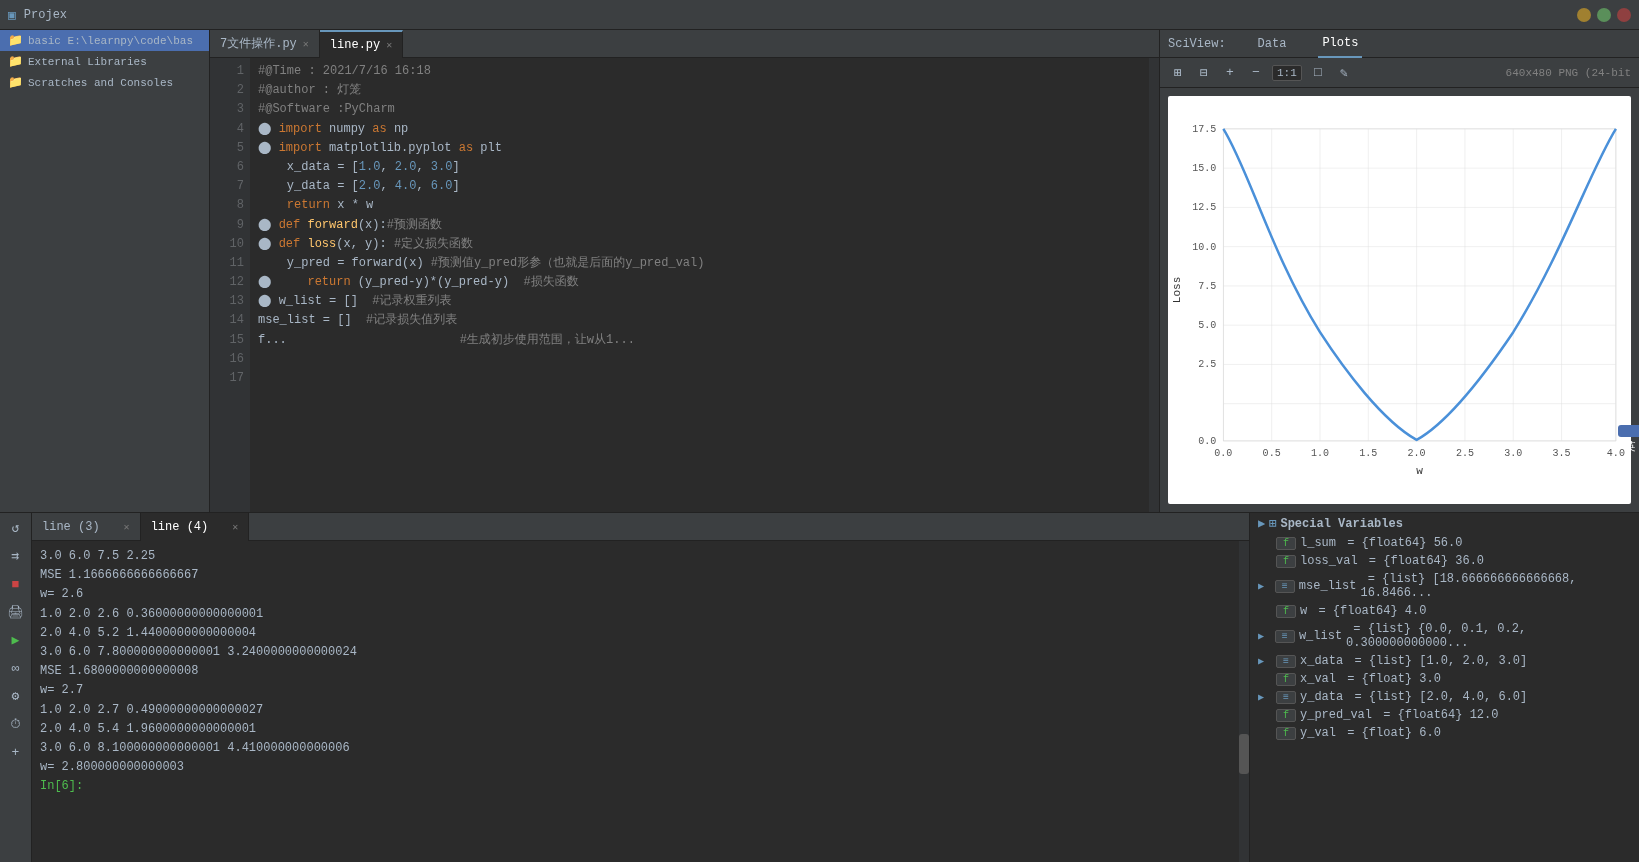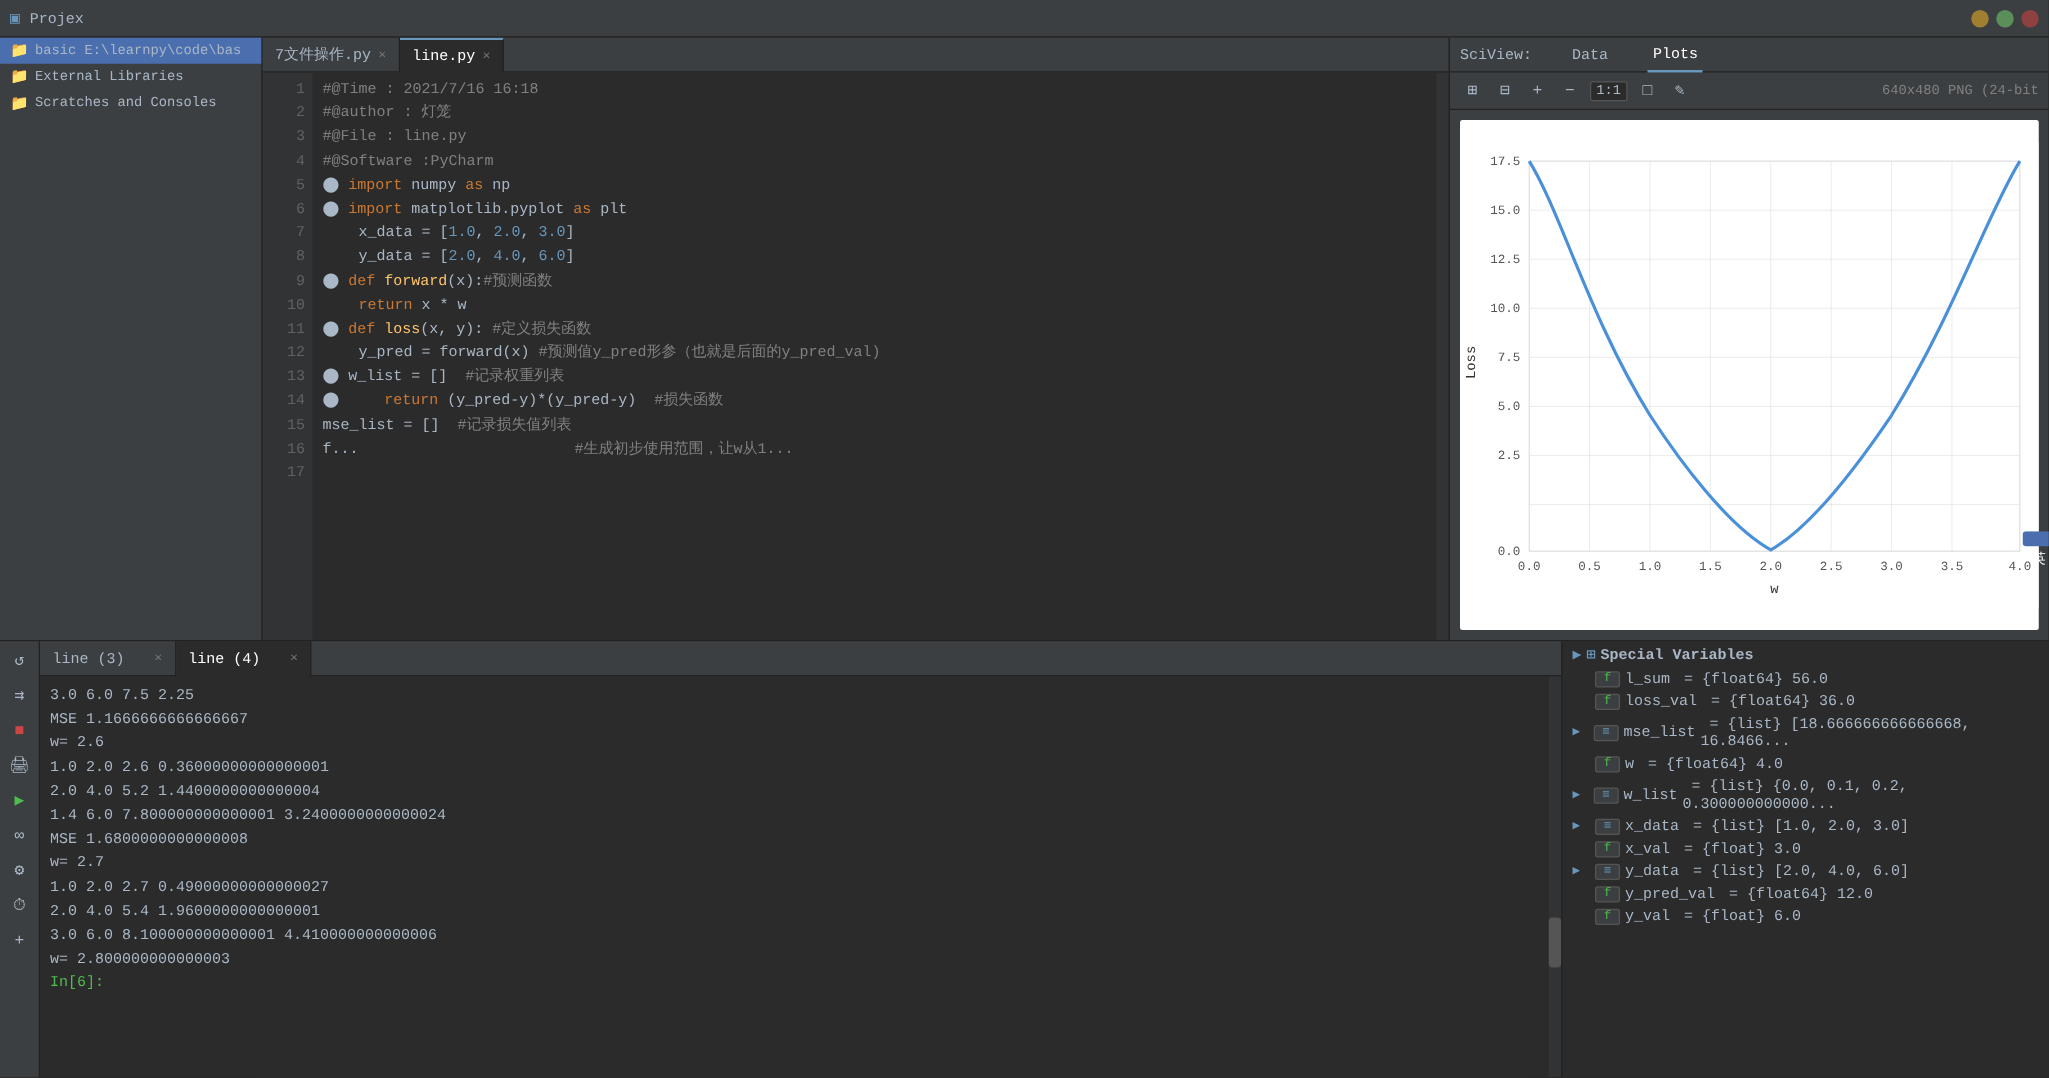--- a/index.html
+++ b/index.html
@@ -146,32 +146,31 @@
             <div>12</div>
             <div>13</div>
             <div>14</div>
             <div>15</div>
           <div>16</div>
             <div>17</div>
         </div>
         <div class="code-content">
           <div class="code-line"><span class="cm">#@Time : 2021/7/16 16:18</span></div>
           <div class="code-line"><span class="cm">#@author : 灯笼</span></div>
-          <div class="code-line"><span class="cm">#@File : line.py</span></div>
           <div class="code-line"><span class="cm">#@Software :PyCharm</span></div>
           <div class="code-line">⬤ <span class="kw">import</span> numpy <span class="kw">as</span> np</div>
           <div class="code-line">⬤ <span class="kw">import</span> matplotlib.pyplot <span class="kw">as</span> <span style="color:#a9b7c6;">plt</span></div>
           <div class="code-line">    x_data = [<span class="num">1.0</span>, <span class="num">2.0</span>, <span class="num">3.0</span>]</div>
           <div class="code-line">    y_data = [<span class="num">2.0</span>, <span class="num">4.0</span>, <span class="num">6.0</span>]</div>
+          <div class="code-line">    <span class="kw">return</span> x * w</div>
           <div class="code-line">⬤ <span class="kw">def</span> <span class="fn">forward</span>(x):<span class="cm">#预测函数</span></div>
-          <div class="code-line">    <span class="kw">return</span> x * w</div>
           <div class="code-line">⬤ <span class="kw">def</span> <span class="fn">loss</span>(x, y): <span class="cm">#定义损失函数</span></div>
           <div class="code-line">    y_pred = forward(x) <span class="cm">#预测值y_pred形参（也就是后面的y_pred_val)</span></div>
+          <div class="code-line">⬤     <span class="kw">return</span> (y_pred-y)*(y_pred-y)  <span class="cm">#损失函数</span></div>
           <div class="code-line">⬤ w_list = []  <span class="cm">#记录权重列表</span></div>
-          <div class="code-line">⬤     <span class="kw">return</span> (y_pred-y)*(y_pred-y)  <span class="cm">#损失函数</span></div>
           <div class="code-line">mse_list = []  <span class="cm">#记录损失值列表</span></div>
           <div class="code-line">f...                        <span class="cm">#生成初步使用范围，让w从1...</span></div>
         </div>
         <div class="scrollbar-v"></div>
       </div>
 
     </div>
 
     <div class="sciview-panel">
       <div class="sciview-tabs">
@@ -274,21 +273,21 @@
       </div>
     </div>
 
     <div class="console-body">
       <div class="console-output">
         <div>    3.0 6.0 7.5 2.25</div>
         <div>MSE 1.1666666666666667</div>
         <div>w= 2.6</div>
         <div>    1.0 2.0 2.6 0.36000000000000001</div>
         <div>    2.0 4.0 5.2 1.4400000000000004</div>
-        <div>    1.4 6.0 7.800000000000001 3.2400000000000024</div>
+        <div>    3.0 6.0 7.800000000000001 3.2400000000000024</div>
         <div>MSE 1.6800000000000008</div>
         <div>w= 2.7</div>
         <div>    1.0 2.0 2.7 0.49000000000000027</div>
         <div>    2.0 4.0 5.4 1.9600000000000001</div>
         <div>    3.0 6.0 8.100000000000001 4.410000000000006</div>
         <div>w= 2.800000000000003</div>
         <div><span class="green">In[6]:</span></div>
       </div>
       <div class="console-scrollbar" style="position:relative;">
         <div style="position:absolute;top:60%;right:0;width:10px;height:40px;background:#555;border-radius:3px;"></div>

